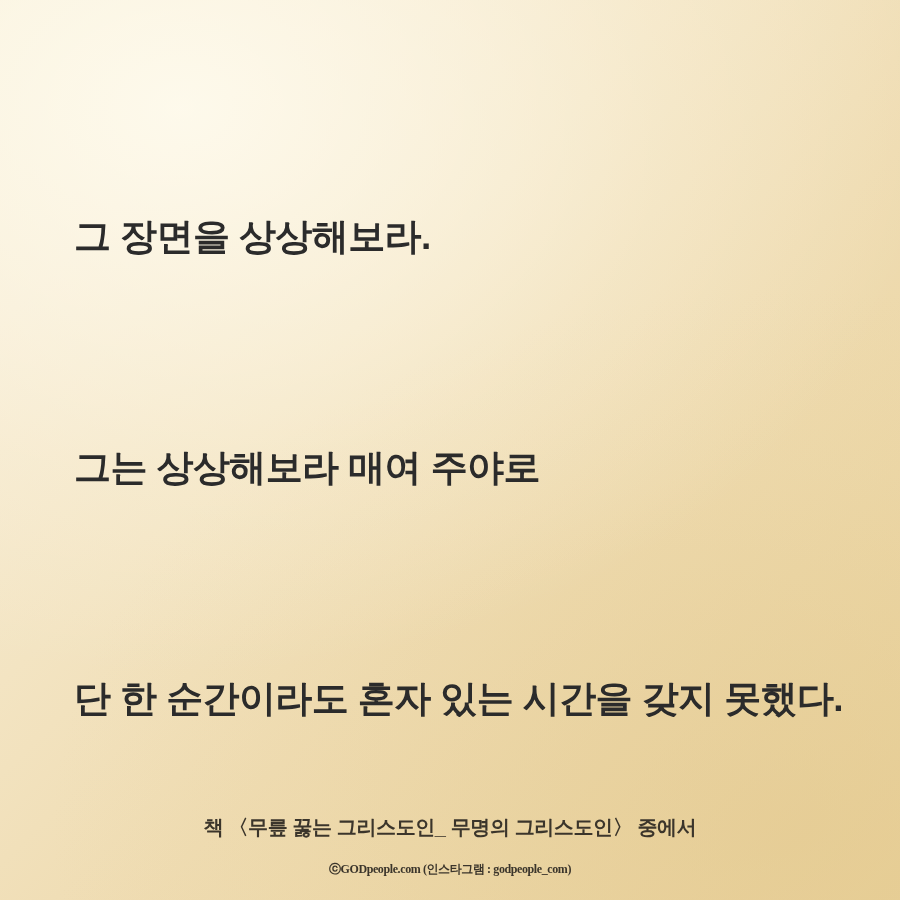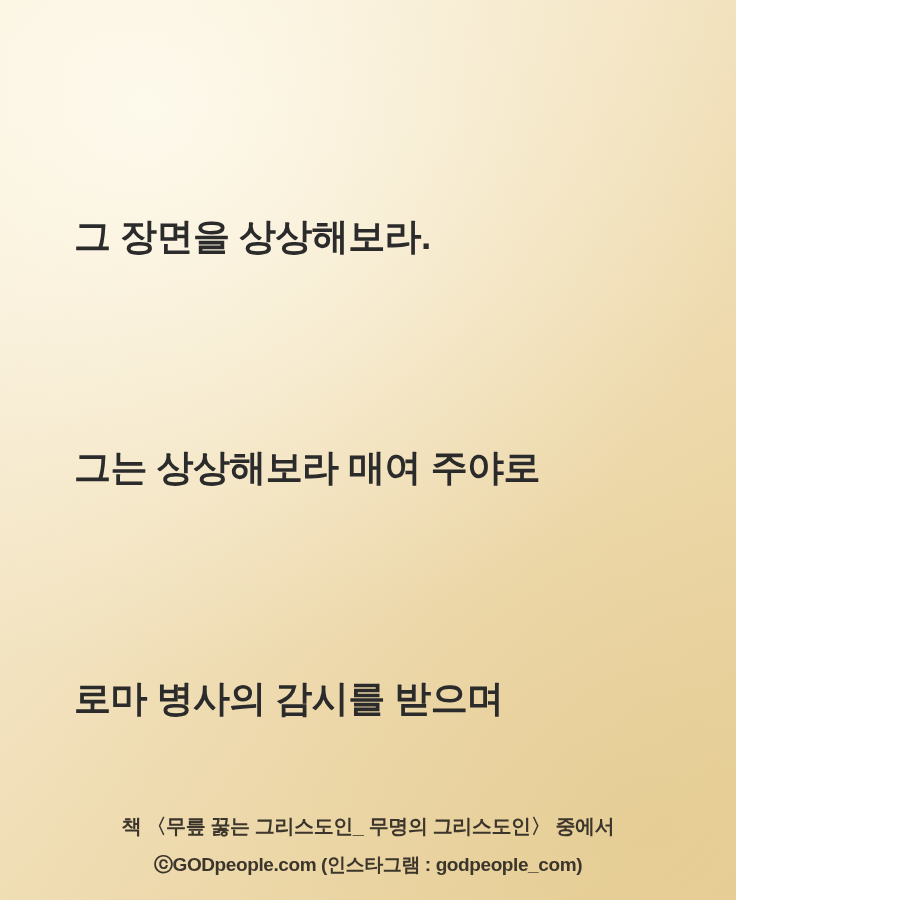--- a/index.html
+++ b/index.html
@@ -7,21 +7,21 @@
     padding: 0;
   }
   body {
     width: 900px;
     height: 900px;
     overflow: hidden;
     font-family: "Liberation Sans", sans-serif;
   }
   .card {
     position: relative;
-    width: 736px;
+    width: 900px;
     height: 900px;
     box-sizing: border-box;
     background:
       linear-gradient(135deg,
         #f7efd7 0%,
         #f6ead0 18%,
         #f3e4c2 38%,
         #efdcb2 58%,
         #ecd7a7 76%,
         #e9d199 100%);
@@ -59,40 +59,40 @@
     right: 0;
     bottom: 22px;
     z-index: 2;
     text-align: center;
     color: #4a4236;
   }
   .footer .source {
     font-size: 20px;
     font-weight: 700;
     letter-spacing: -0.4px;
-    margin-bottom: 12px;
+    margin-bottom: 20px;
     color: #3b352b;
   }
   .footer .credit {
-    font-size: 19px;
+    font-size: 12px;
     font-weight: 700;
     letter-spacing: -0.4px;
     color: #3b352b;
+    font-family: Liberation Serif, serif;
   }
 </style>
 </head>
 <body>
 
 <div class="card">
 
   <div class="content">
     <div class="verse">
       <span class="line">그 장면을 상상해보라.</span>
       <span class="line">그는 상상해보라 매여 주야로</span>
-      <span class="line">로마 병사의 감시를 받으며</span>
       <span class="line">단 한 순간이라도 혼자 있는 시간을 갖지 못했다.</span>
       
       
       
       
       
     </div>
   </div>
 
   <div class="footer">

